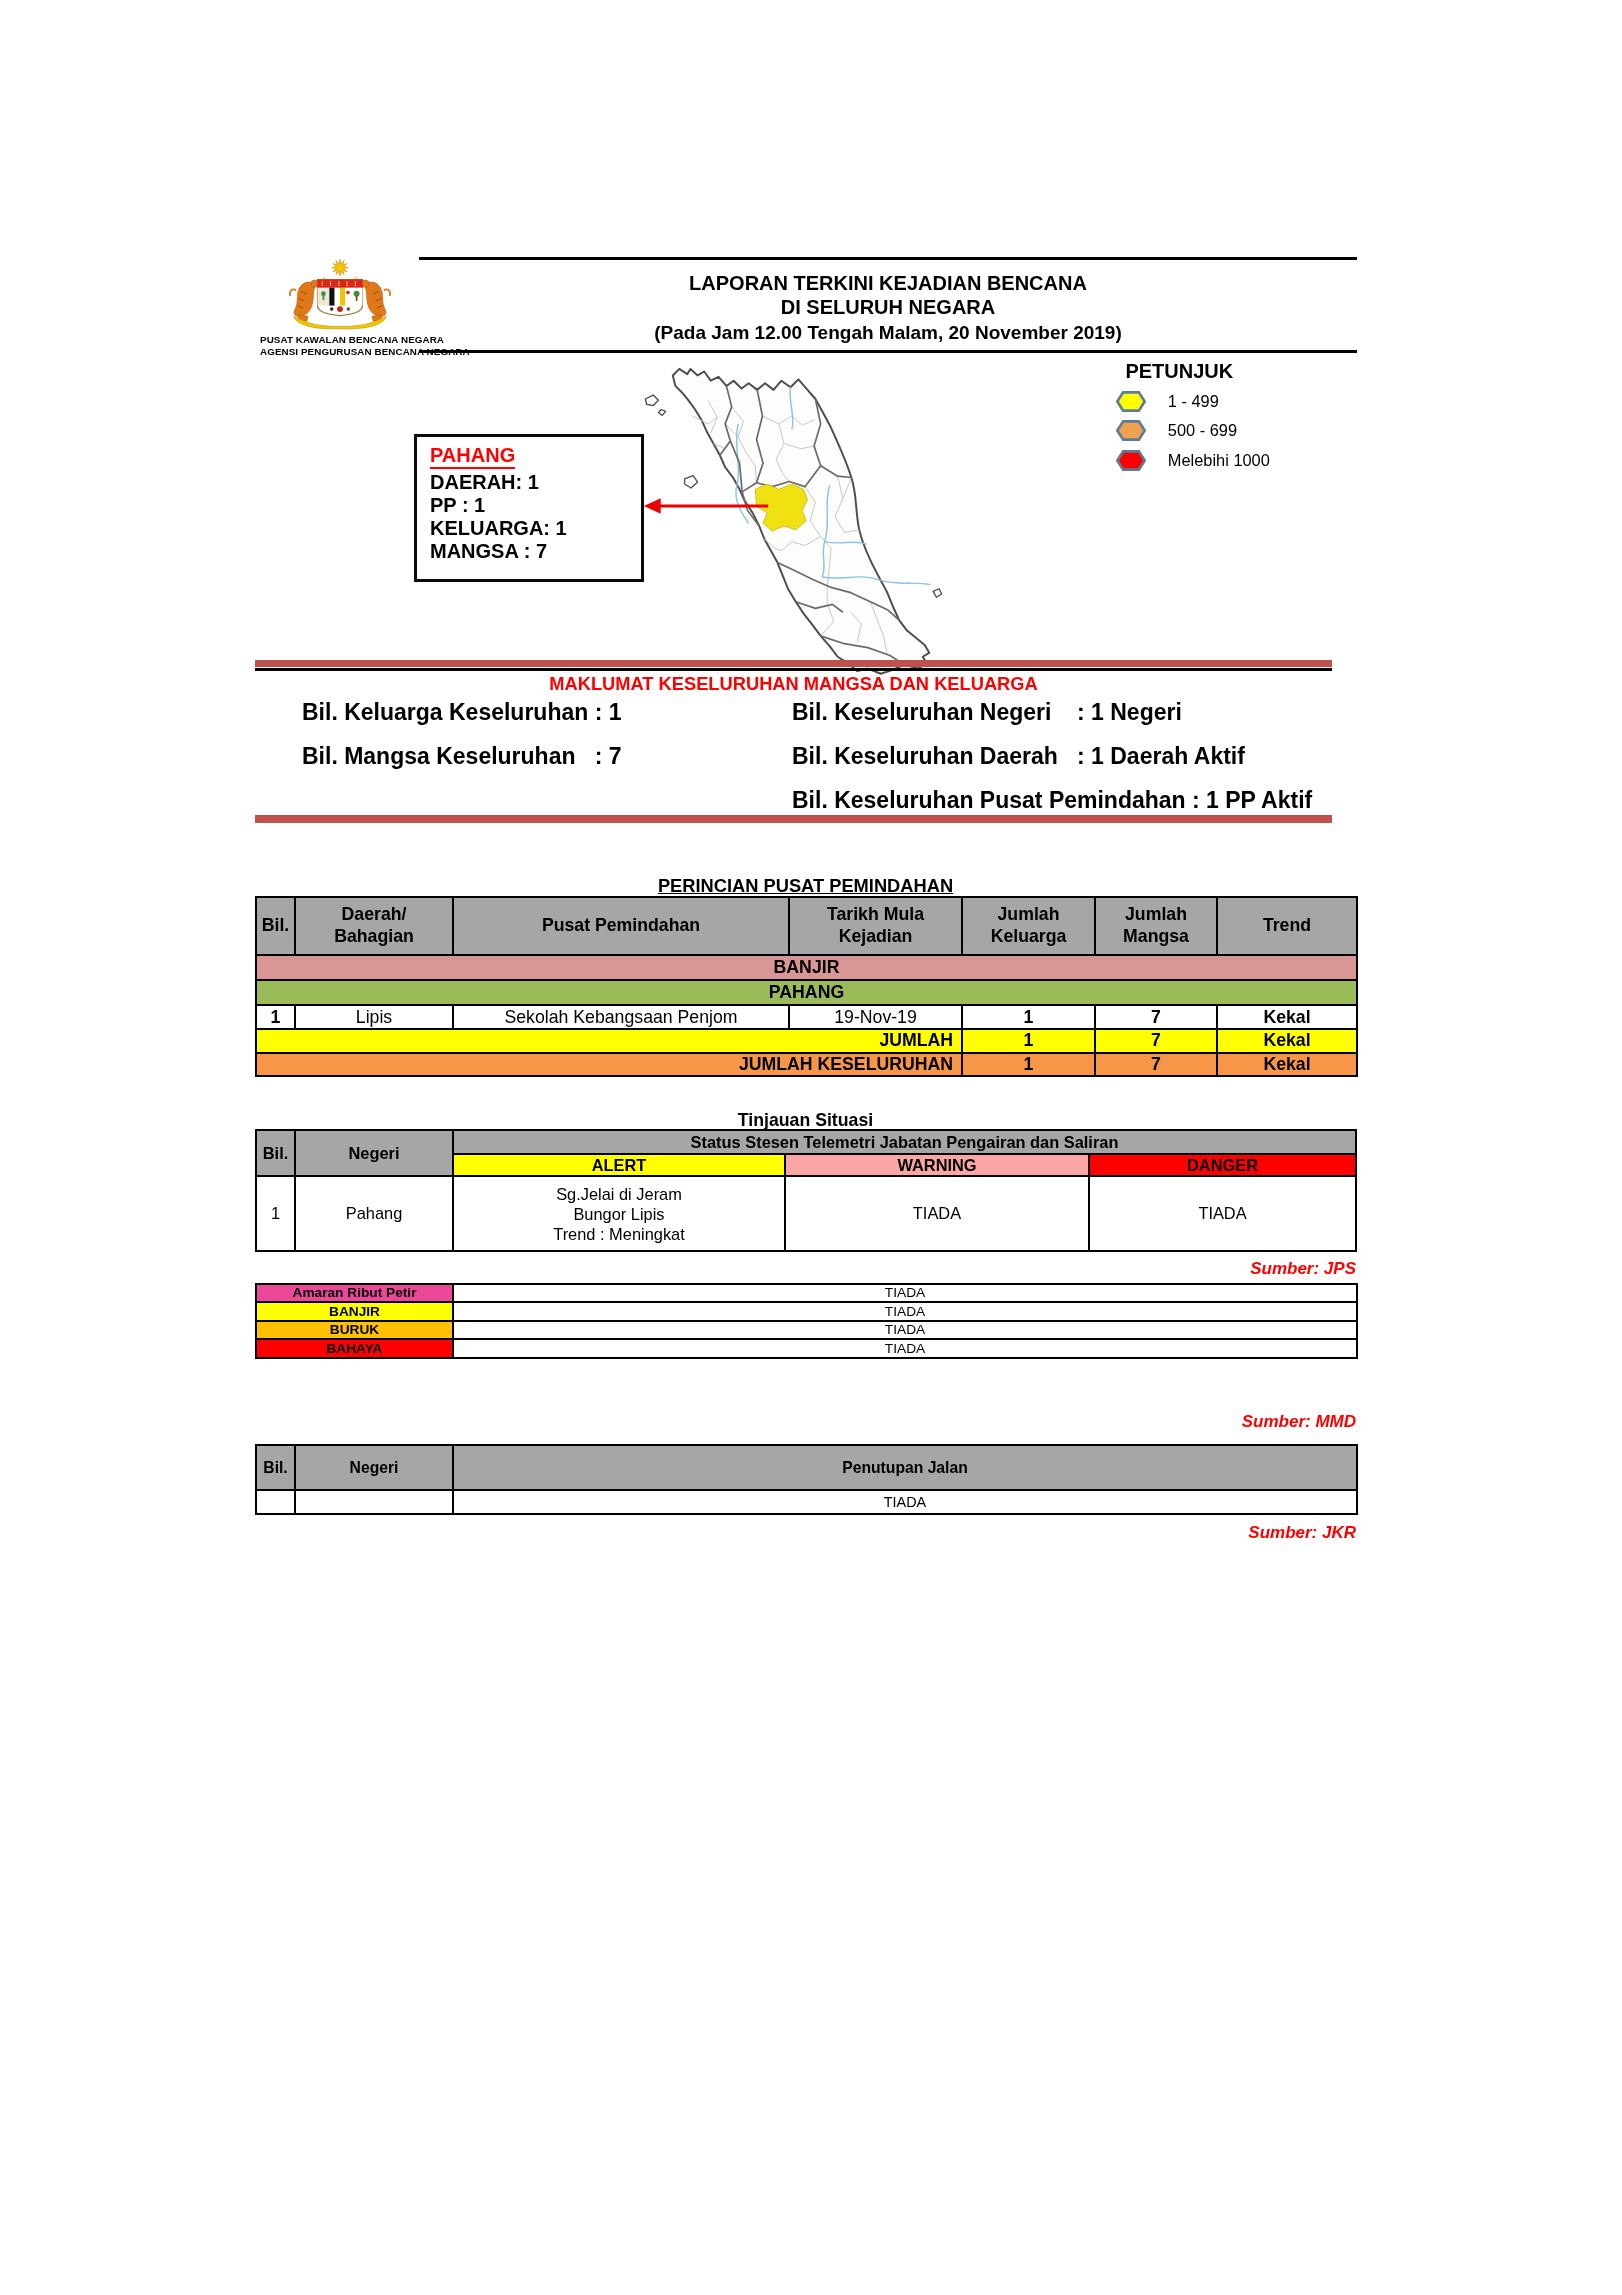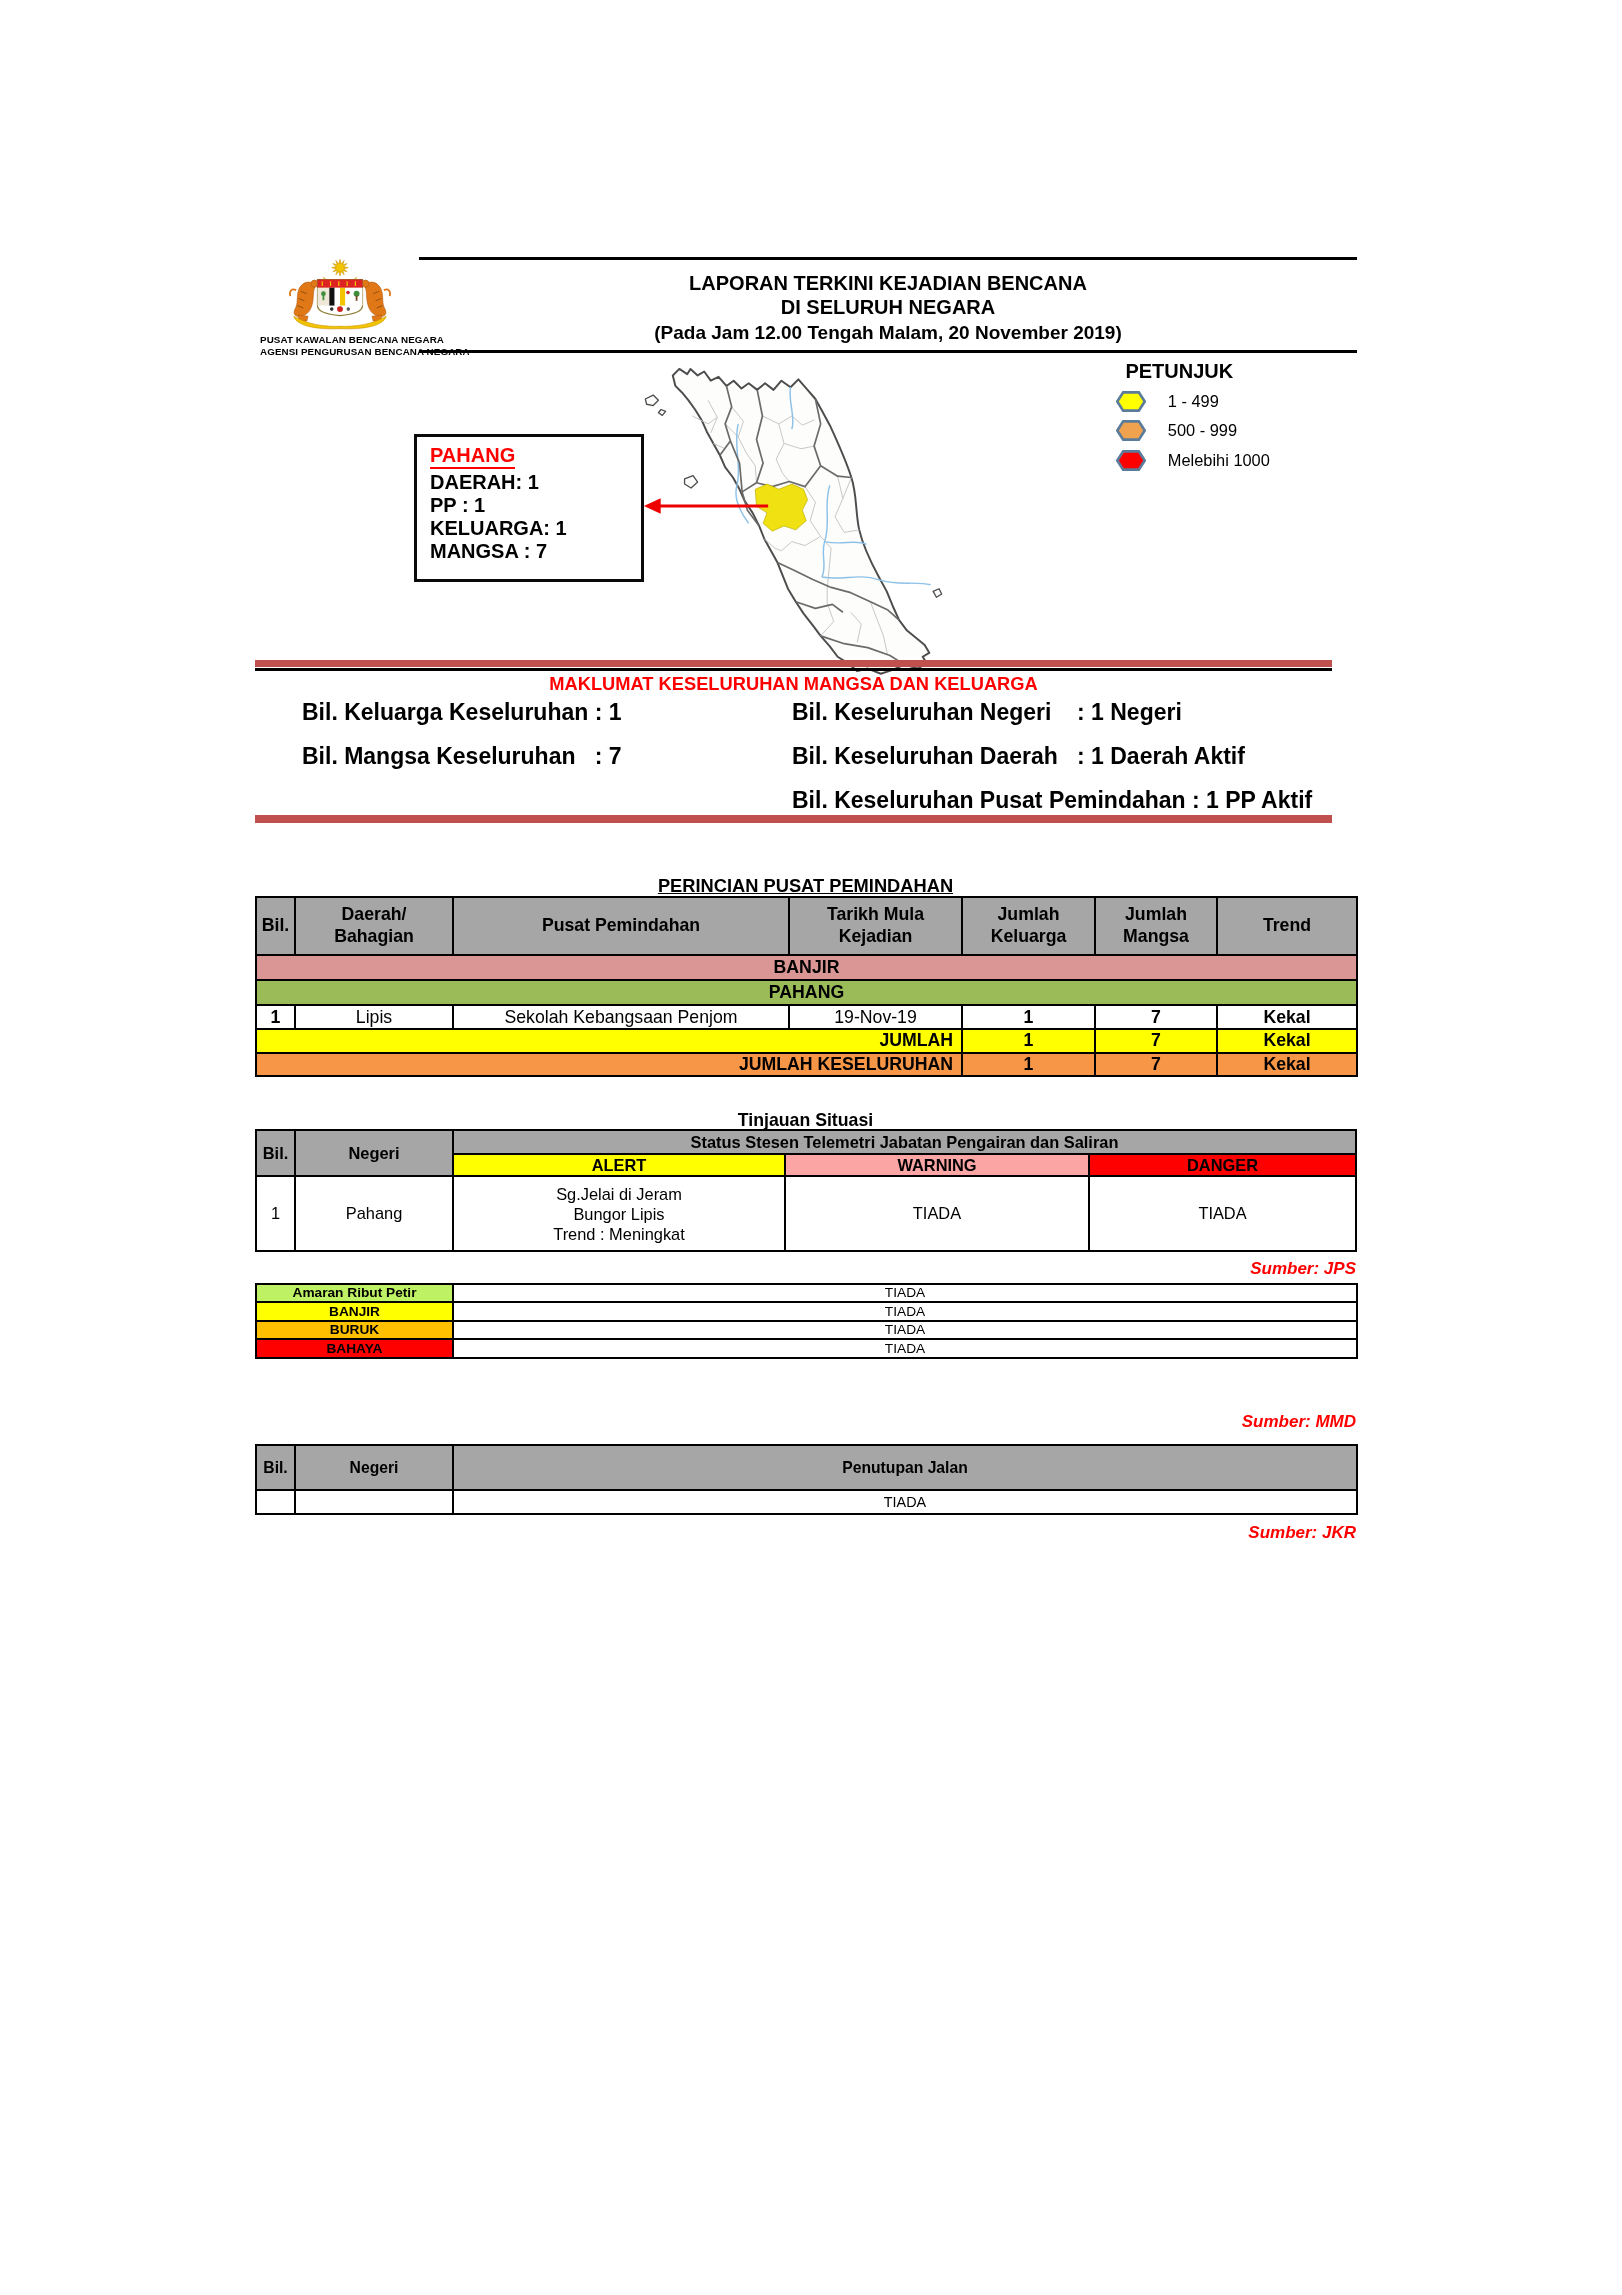--- a/index.html
+++ b/index.html
@@ -165,21 +165,21 @@
     <div class="leg-row">
       <svg class="leg-hex" width="30" height="21" viewBox="0 0 46 32">
         <polygon points="11,2 35,2 44,16 35,30 11,30 2,16" stroke="#5B7B9A" stroke-width="4" fill="#FFFF00"></polygon>
       </svg>
       <span class="leg-label">1 - 499</span>
     </div>
     <div class="leg-row">
       <svg class="leg-hex" width="30" height="21" viewBox="0 0 46 32">
         <polygon points="11,2 35,2 44,16 35,30 11,30 2,16" stroke="#5B7B9A" stroke-width="4" fill="#F0A24E"></polygon>
       </svg>
-      <span class="leg-label">500 - 999</span>
+      <span class="leg-label">500 - 699</span>
     </div>
     <div class="leg-row">
       <svg class="leg-hex" width="30" height="21" viewBox="0 0 46 32">
         <polygon points="11,2 35,2 44,16 35,30 11,30 2,16" stroke="#5B7B9A" stroke-width="4" fill="#FF0000"></polygon>
       </svg>
       <span class="leg-label">Melebihi 1000</span>
     </div>
   </div>
 
   <div class="abs" id="summary">
@@ -286,21 +286,21 @@
     </table>
   <div class="sumber" style="top:1259px;">Sumber: JPS</div>
 
   <table class="t" id="table3">
     <colgroup>
         <col style="width:197px">
         <col style="width:904px">
       </colgroup>
     <tbody>
     <tr>
-      <td class="wlabel" style="background-color: #bef264;">Amaran Ribut Petir</td>
+      <td class="wlabel" style="background-color: #ec4899;">Amaran Ribut Petir</td>
       <td>TIADA</td>
     </tr>
     <tr>
       <td class="wlabel" style="background-color: rgb(255, 255, 0);">BANJIR</td>
       <td>TIADA</td>
     </tr>
     <tr>
       <td class="wlabel" style="background-color: rgb(255, 192, 0);">BURUK</td>
       <td>TIADA</td>
     </tr>

